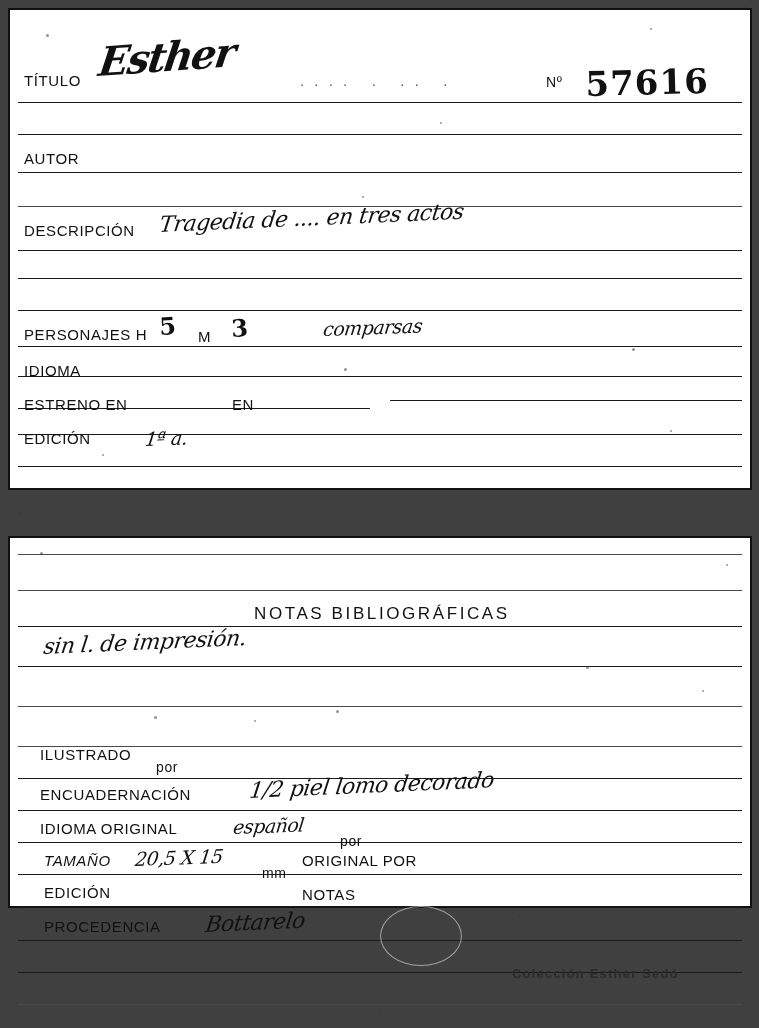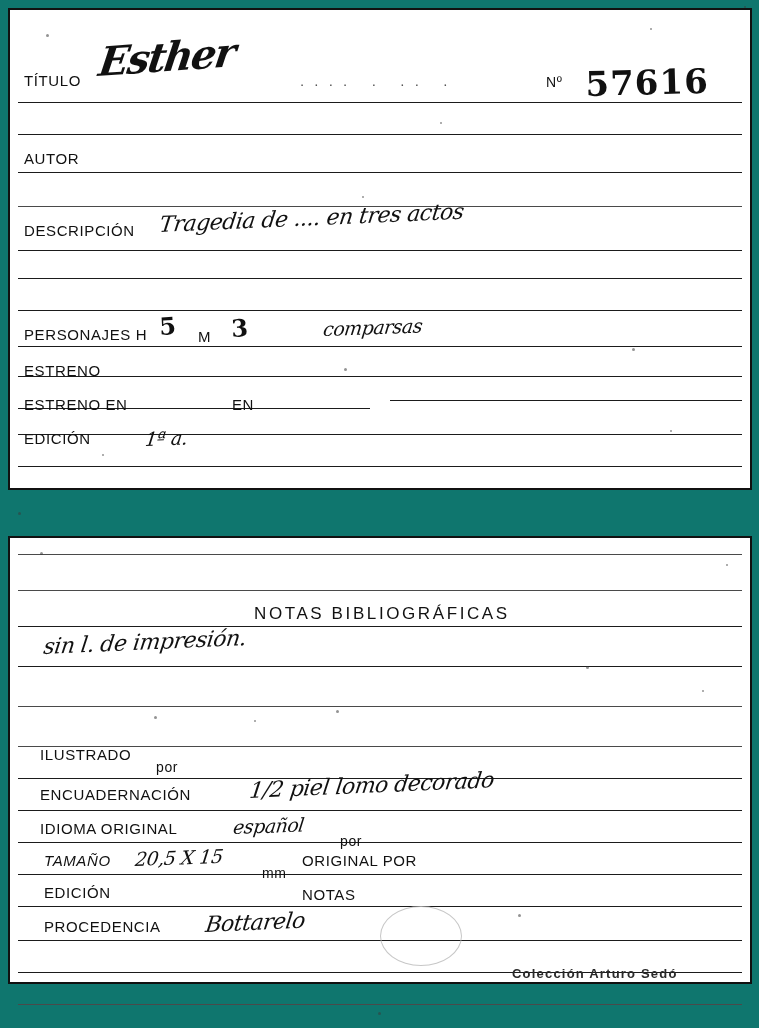--- a/index.html
+++ b/index.html
@@ -12,21 +12,21 @@
     height: 1028px;
     font-family: "Liberation Sans", sans-serif;
     position: relative;
     overflow: hidden;
     color: #1a1a1a;
   }
   .page {
     position: relative;
     width: 759px;
     height: 1028px;
-    background: #0f766e;
+    background: #404040;
   }
 
   
   .speck {
     position: absolute;
     background: #3a3a3a;
     border-radius: 50%;
     opacity: .55;
   }
 
@@ -40,21 +40,21 @@
   #card-top {
     left: 8px;
     top: 8px;
     width: 744px;
     height: 482px;
   }
   #card-bottom {
     left: 8px;
     top: 536px;
     width: 744px;
-    height: 448px;
+    height: 372px;
   }
 
   
   .rule {
     position: absolute;
     left: 8px;
     right: 8px;
     height: 0;
     border-top: 1.6px solid #1b1b1b;
   }
@@ -159,21 +159,21 @@
     <div class="rule short-right" style="top:390px;"></div>
     <div class="rule" style="top:424px;"></div>
     <div class="rule" style="top:456px;"></div>
 
     <span class="lbl" style="left:14px; top:62px;">TÍTULO</span>
     <span class="lbl" style="left:536px; top:64px; font-size:14px;">Nº</span>
     <span class="lbl" style="left:14px; top:140px;">AUTOR</span>
     <span class="lbl" style="left:14px; top:212px;">DESCRIPCIÓN</span>
     <span class="lbl" style="left:14px; top:316px;">PERSONAJES H</span>
     <span class="lbl" style="left:188px; top:318px;">M</span>
-    <span class="lbl" style="left:14px; top:352px;">ESTRENO</span>
+    <span class="lbl" style="left:14px; top:352px;">IDIOMA</span>
     <span class="lbl" style="left:14px; top:386px;">ESTRENO EN</span>
     <span class="lbl" style="left:222px; top:386px;">EN</span>
     <span class="lbl" style="left:14px; top:420px;">EDICIÓN</span>
 
     <span class="hw" id="hw-title" style="left:86px; top:28px;">Esther</span>
     <span class="dots" style="left:290px; top:62px;">. . . . &nbsp; . &nbsp; . . &nbsp; . &nbsp;</span>
     <span class="hw" id="hw-number" style="left:576px; top:54px;">57616</span>
 
     <span class="hw hw-md" style="left:148px; top:202px;">Tragedia de .... en tres actos</span>
 
@@ -228,21 +228,21 @@
     <span class="hw hw-sm" style="left:124px; top:310px;">20,5 X 15</span>
     <span class="lbl lower" style="left:252px; top:318px; font-size:14px;">mm</span>
     <span class="lbl" style="left:292px; top:314px;">ORIGINAL POR</span>
 
     <span class="lbl" style="left:34px; top:346px;">EDICIÓN</span>
     <span class="lbl" style="left:292px; top:348px;">NOTAS</span>
 
     <span class="lbl" style="left:34px; top:380px;">PROCEDENCIA</span>
     <span class="hw hw-md" style="left:194px; top:374px;">Bottarelo</span>
 
-    <span id="coleccion" style="left:502px; top:428px;">Colección Arturo Sedó</span>
+    <span id="coleccion" style="left:502px; top:428px;">Colección Esther Sedó</span>
 
     <div style="position:absolute; left:370px; top:368px; width:80px; height:58px;
                 border:1px solid #b9b9b9; border-radius:50%; opacity:.8;"></div>
 
     <div class="speck" style="left:30px; top:14px; width:3px; height:3px;"></div>
     <div class="speck" style="left:716px; top:26px; width:2px; height:2px;"></div>
     <div class="speck" style="left:576px; top:128px; width:3px; height:3px;"></div>
     <div class="speck" style="left:144px; top:178px; width:3px; height:3px;"></div>
     <div class="speck" style="left:326px; top:172px; width:3px; height:3px;"></div>
     <div class="speck" style="left:692px; top:152px; width:2px; height:2px;"></div>

